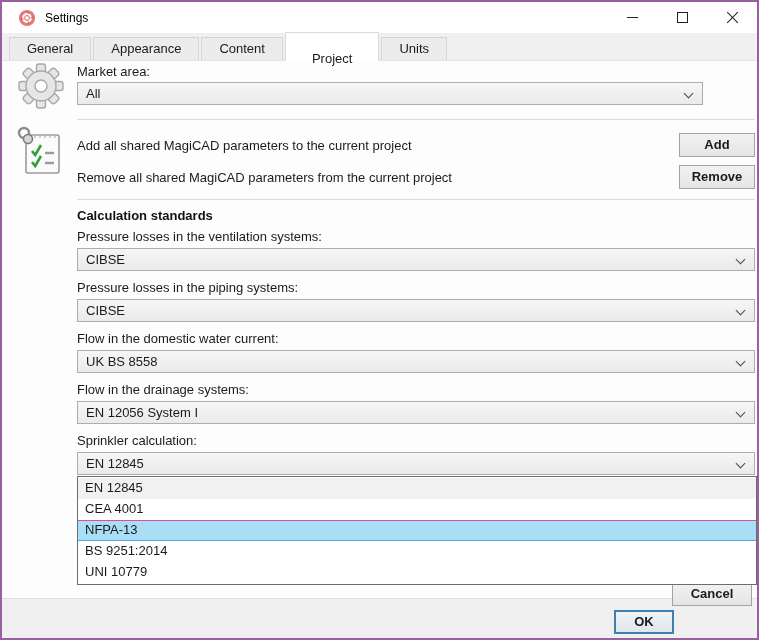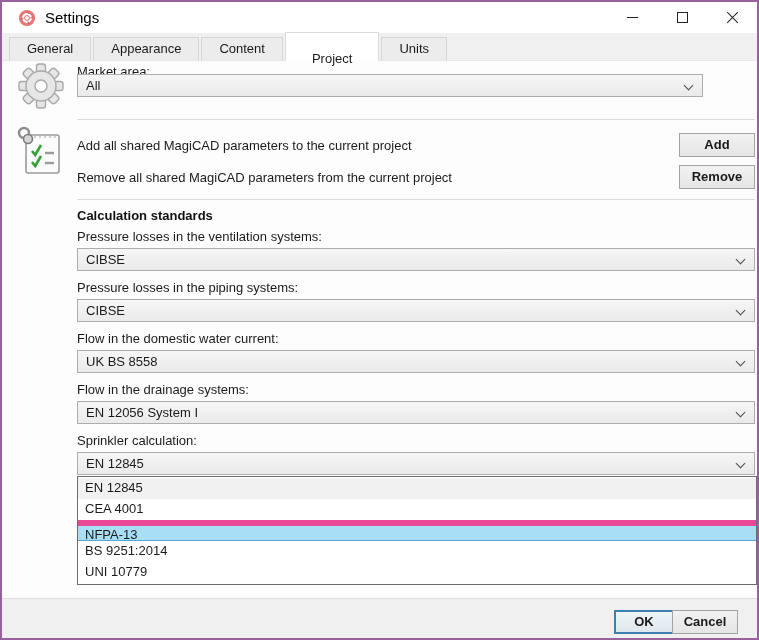--- a/index.html
+++ b/index.html
@@ -4,21 +4,21 @@
 <style>
   html,body { margin:0; padding:0; background:#cfcfcf; }
   .window {
     position:relative; width:759px; height:640px; box-sizing:border-box;
     background:#ffffff; border:2px solid #96619c; overflow:hidden;
     font-family:"Liberation Sans","DejaVu Sans",sans-serif; color:#1b1b1b;
   }
   
   .titlebar { position:absolute; top:0; left:0; right:0; height:31px; background:#fff; display:flex; align-items:center; }
   .app-icon { margin-left:16px; width:18px; height:18px; }
-  .title-text { margin-left:9px; font-size:15px; color:#000; }
+  .title-text { margin-left:9px; font-size:12px; color:#000; }
   .win-controls { margin-left:auto; display:flex; height:31px; }
   .win-btn { width:50px; height:31px; display:flex; align-items:center; justify-content:center; }
   .glyph-min { width:11px; height:1px; background:#222; }
   .glyph-max { width:9px; height:9px; border:1px solid #222; }
   .glyph-close { position:relative; width:13px; height:13px; }
   .glyph-close span { position:absolute; left:-1px; top:6px; width:15px; height:1px; background:#222; }
   .glyph-close span:nth-child(1){ transform:rotate(45deg); }
   .glyph-close span:nth-child(2){ transform:rotate(-45deg); }
   
   .tabstrip { position:absolute; top:31px; left:0; right:0; height:28px; background:#f0f0f0;
@@ -37,25 +37,25 @@
     white-space:nowrap; overflow:hidden; }
   .chev { position:absolute; right:10px; top:7px; width:6px; height:6px;
     border-right:1px solid #4a4a4a; border-bottom:1px solid #4a4a4a; transform:rotate(45deg); }
   .btn { box-sizing:border-box; position:absolute; width:76px; height:24px; line-height:22px; text-align:center;
     font-size:13px; background:linear-gradient(#f2f2f2,#e5e5e5); border:1px solid #a3a3a3;font-weight:bold; }
   
   .droplist { position:absolute; left:75px; top:474px; width:680px; box-sizing:border-box;
     background:#fff; border:1px solid #6d6d6d; z-index:5; padding:1px 0; }
   .dropitem { box-sizing:border-box; height:21px; line-height:20px; padding:0 7px; font-size:13px; }
   .dropitem.first { background:#f1f1f1; }
-  .dropitem.hl { background:#a9def7; border-top:6px solid #ec4899; border-bottom:1px solid #56a4d4; line-height:18px; }
+  .dropitem.hl { background:#a9def7; border-top:1px solid #ec4899; border-bottom:1px solid #56a4d4; line-height:18px; }
   
   .footer { position:absolute; left:0; right:0; bottom:0; height:39px; background:#f0f0f0; border-top:1px solid #dfdfdf; }
   .btn-ok { left:612px; top:608px; width:60px; background:linear-gradient(#eef3f7,#dfe7ee); border:2px solid #3c7fb1; line-height:20px; }
-  .btn-cancel { left:670px; top:608px; width:66px; }
+  .btn-cancel { left:670px; top:580px; width:80px; }
 </style>
 </head>
 <body>
 
 <div class="window">
 
   <div class="titlebar">
     <svg class="app-icon" viewBox="0 0 18 18">
       <circle cx="9" cy="9" r="6.5" fill="none" stroke="#e57878" stroke-width="3.2"></circle>
       <circle cx="9" cy="9" r="2.4" fill="#ffffff" stroke="#d96a6a" stroke-width="1"></circle>
@@ -110,21 +110,21 @@
     <path d="M15 11 v3 M20 11 v3 M25 11 v3 M30 11 v3 M35 11 v3 M40 11 v3" stroke="#bdbdbd" stroke-width="1.4"></path>
     <circle cx="9" cy="9" r="5" fill="none" stroke="#8d8d8d" stroke-width="2.4"></circle>
     <circle cx="13" cy="15" r="4.5" fill="#d6d6d6" stroke="#7d7d7d" stroke-width="1.6"></circle>
     <path d="M17 27 l3.2 4 L26 21" fill="none" stroke="#35a035" stroke-width="2.6"></path>
     <path d="M17 38 l3.2 4 L26 32" fill="none" stroke="#35a035" stroke-width="2.6"></path>
     <line x1="30" y1="29" x2="39" y2="29" stroke="#9b9b9b" stroke-width="2.4"></line>
     <line x1="30" y1="39" x2="39" y2="39" stroke="#9b9b9b" stroke-width="2.4"></line>
   </svg>
 
   <div class="abs lbl" style="left:75px;top:62px;">Market area:</div>
-  <div class="combo" style="left:75px;top:72px;width:626px;">
+  <div class="combo" style="left:75px;top:80px;width:626px;">
     <span>All</span>
     <span class="chev"></span>
   </div>
 
   <div class="abs sep" style="left:75px;top:117px;width:678px;"></div>
 
   <div class="abs lbl" style="left:75px;top:136px;">Add all shared MagiCAD parameters to the current project</div>
   <div class="btn" style="left:677px;top:131px;">Add</div>
   <div class="abs lbl" style="left:75px;top:168px;">Remove all shared MagiCAD parameters from the current project</div>
   <div class="btn" style="left:677px;top:163px;">Remove</div>

